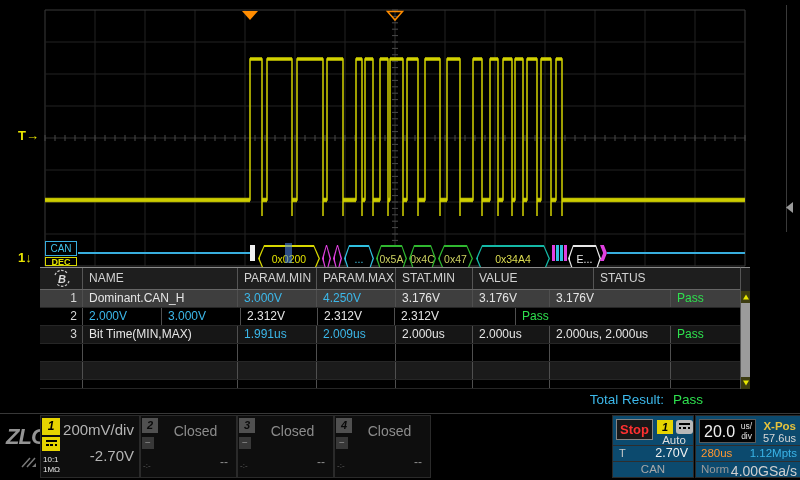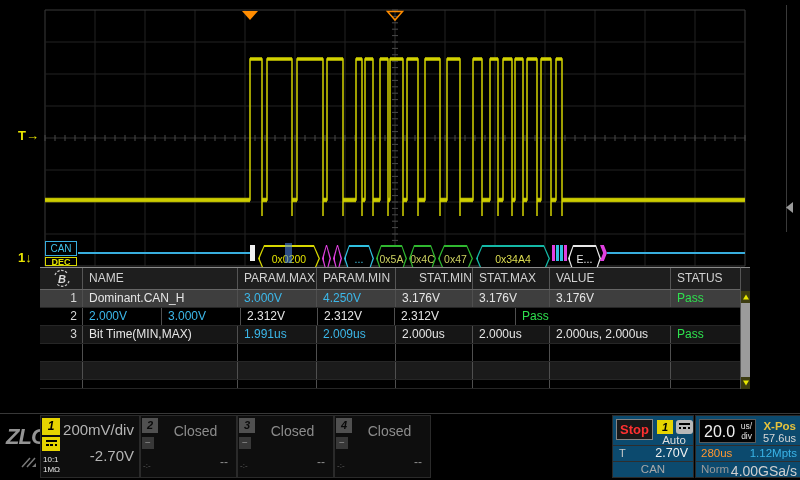--- a/index.html
+++ b/index.html
@@ -263,24 +263,23 @@
   <div id="mtable">
     <div class="hrow" id="thead">
       <div class="hcell" style="width:43px;position:relative;">
         <svg width="22" height="20" style="position:absolute;left:11px;top:1px;">
           <path d="M4,6 A7,7 0 0 1 16,4" fill="none" stroke="#c8c8c8" stroke-width="1.2" stroke-dasharray="2.5 1.5"></path>
           <path d="M18,12 A7,7 0 0 1 6,15" fill="none" stroke="#c8c8c8" stroke-width="1.2" stroke-dasharray="2.5 1.5"></path>
           <text x="11" y="14" text-anchor="middle" font-size="11" font-style="italic" font-weight="bold" fill="#d8d8d8">B</text>
         </svg>
       </div>
     <div class="hcell" style="width: 155px;">NAME</div>
+        <div class="hcell" style="width: 79px;">PARAM.MIN</div>
         <div class="hcell" style="width: 79px;">PARAM.MAX</div>
-        <div class="hcell" style="width: 79px;">PARAM.MIN</div>
-        <div class="hcell" style="width: 77px; text-align: right;">STAT.MIN</div>
-        <div class="hcell" style="width: 77px;">STAT.MAX</div>
+        <div class="hcell" style="width: 77px;">STAT.MIN</div>
         <div class="hcell" style="width: 121px;">VALUE</div>
         <div class="hcell" style="width: 69px; border-right: none;">STATUS</div>
       </div>
     <div id="tbody">
         <div class="trow" style="background: rgb(62, 62, 62);">
           <div class="tcell num" style="width: 43px;">1</div>
           <div class="tcell" style="width: 155px;">Dominant.CAN_H</div>
           <div class="tcell cyan" style="width: 79px;">3.000V</div>
           <div class="tcell cyan" style="width: 79px;">4.250V</div>
           <div class="tcell" style="width: 77px;">3.176V</div>
@@ -343,20 +342,23 @@
     <div style="height:23px;background:#1e1e1e;"></div>
     <div class="sb-btn">
         <div class="tri-up"></div>
       </div>
     <div style="flex:1;background:#9b9b9b;"></div>
     <div class="sb-btn">
         <div class="tri-dn"></div>
       </div>
   </div>
 
+  <div id="totalresult">
+    <span class="lbl">Total Result:</span><span class="val">Pass</span>
+  </div>
 
   <div id="botsep"></div>
 
   <div class="abs" style="left:6px;top:424px;color:#949494;font-weight:bold;font-style:italic;font-size:22px;letter-spacing:-1px;"><span>ZLG</span><sup style="font-size:8px;font-style:normal;letter-spacing:0;">®</sup></div>
   <svg class="abs" style="left:20px;top:454px;" width="22" height="16">
     <path d="M2,13 L10,4 M7,13 L15,4" stroke="#787878" stroke-width="1.5"></path>
     <path d="M12,13 l4,-4 l0,4 z" fill="#787878"></path>
   </svg>
 
   <div class="chbox" style="left:40px;width:100px;">

